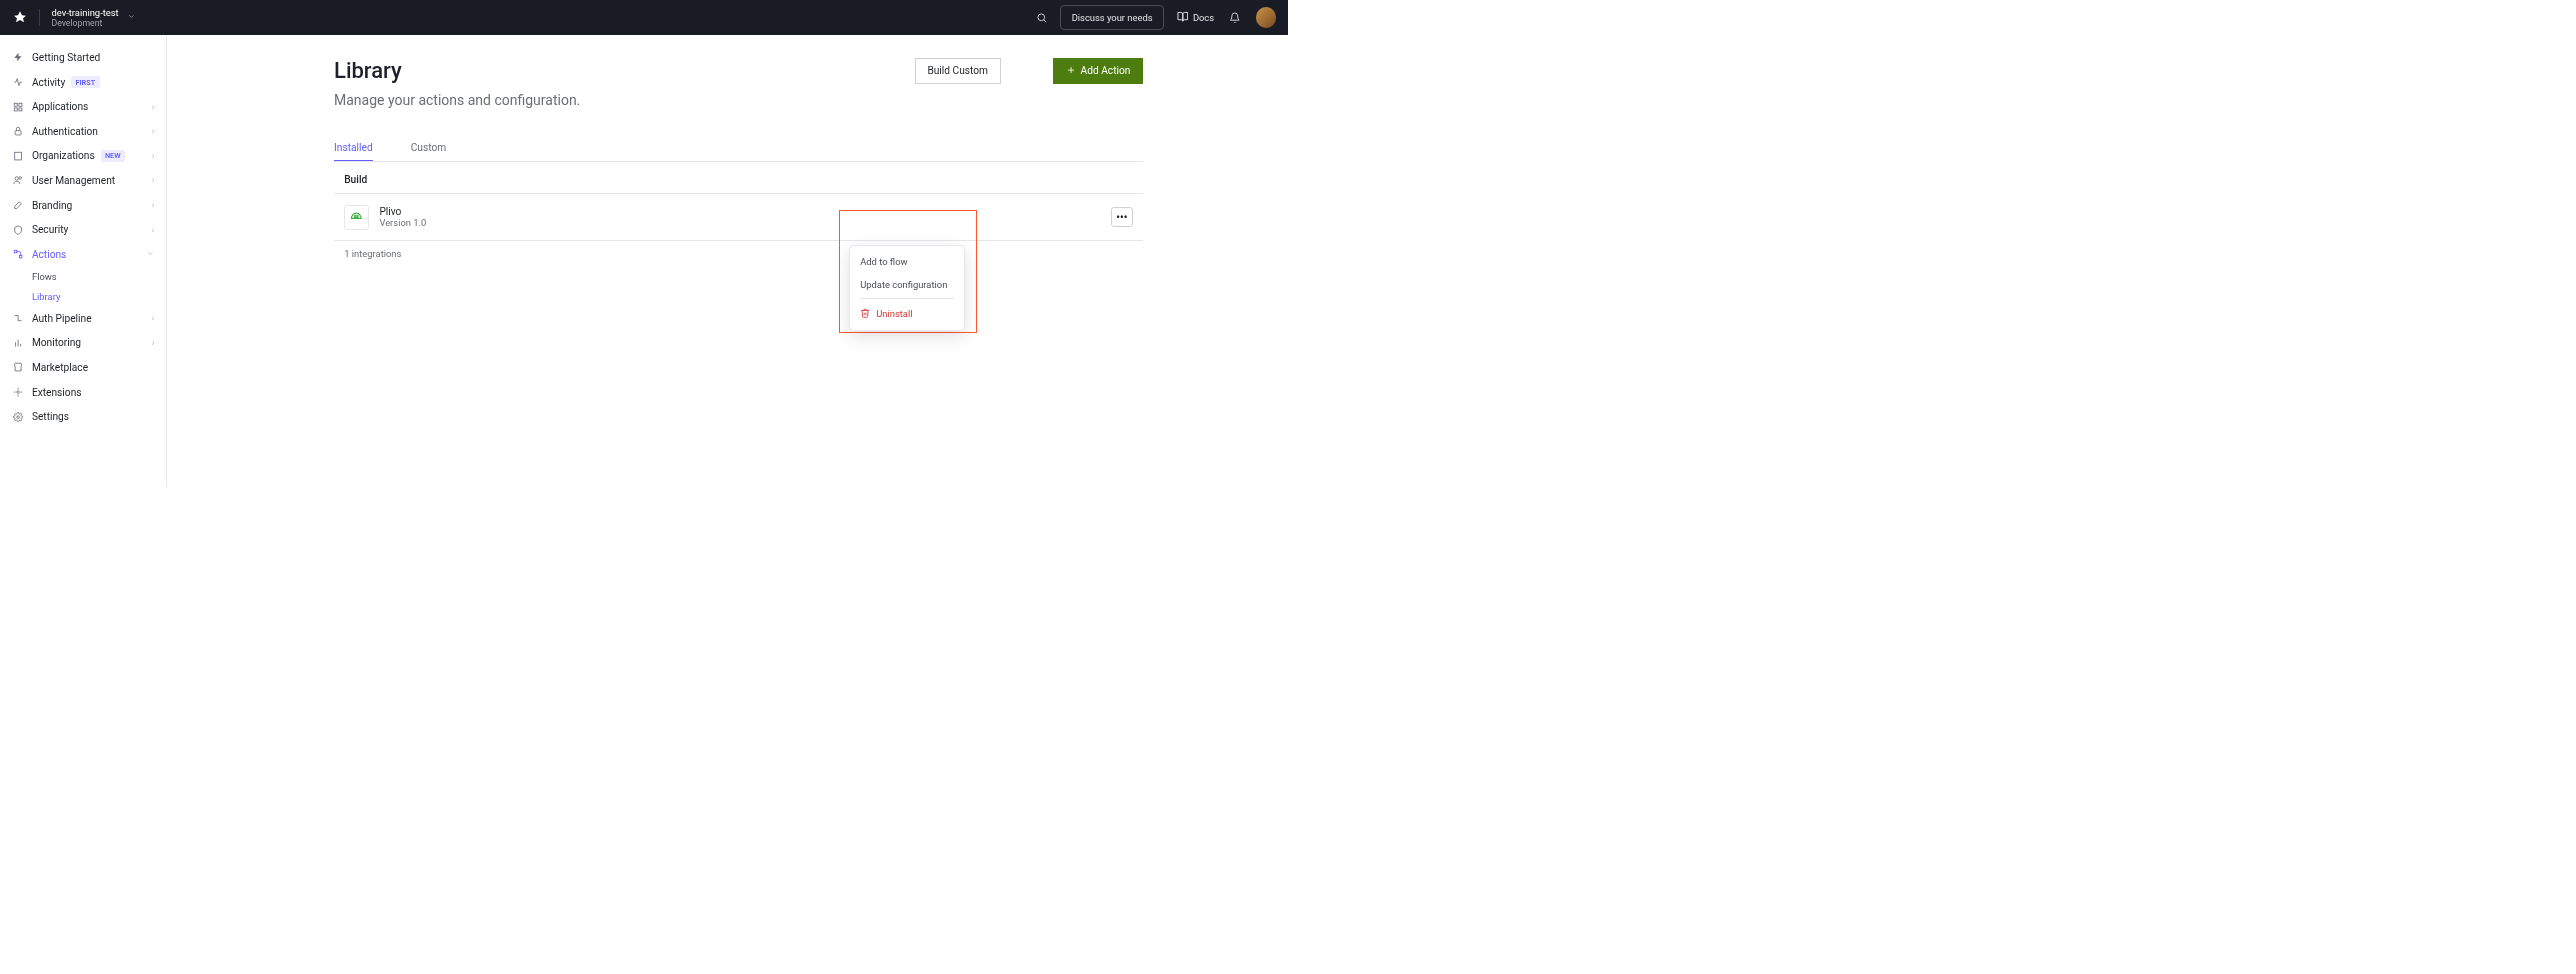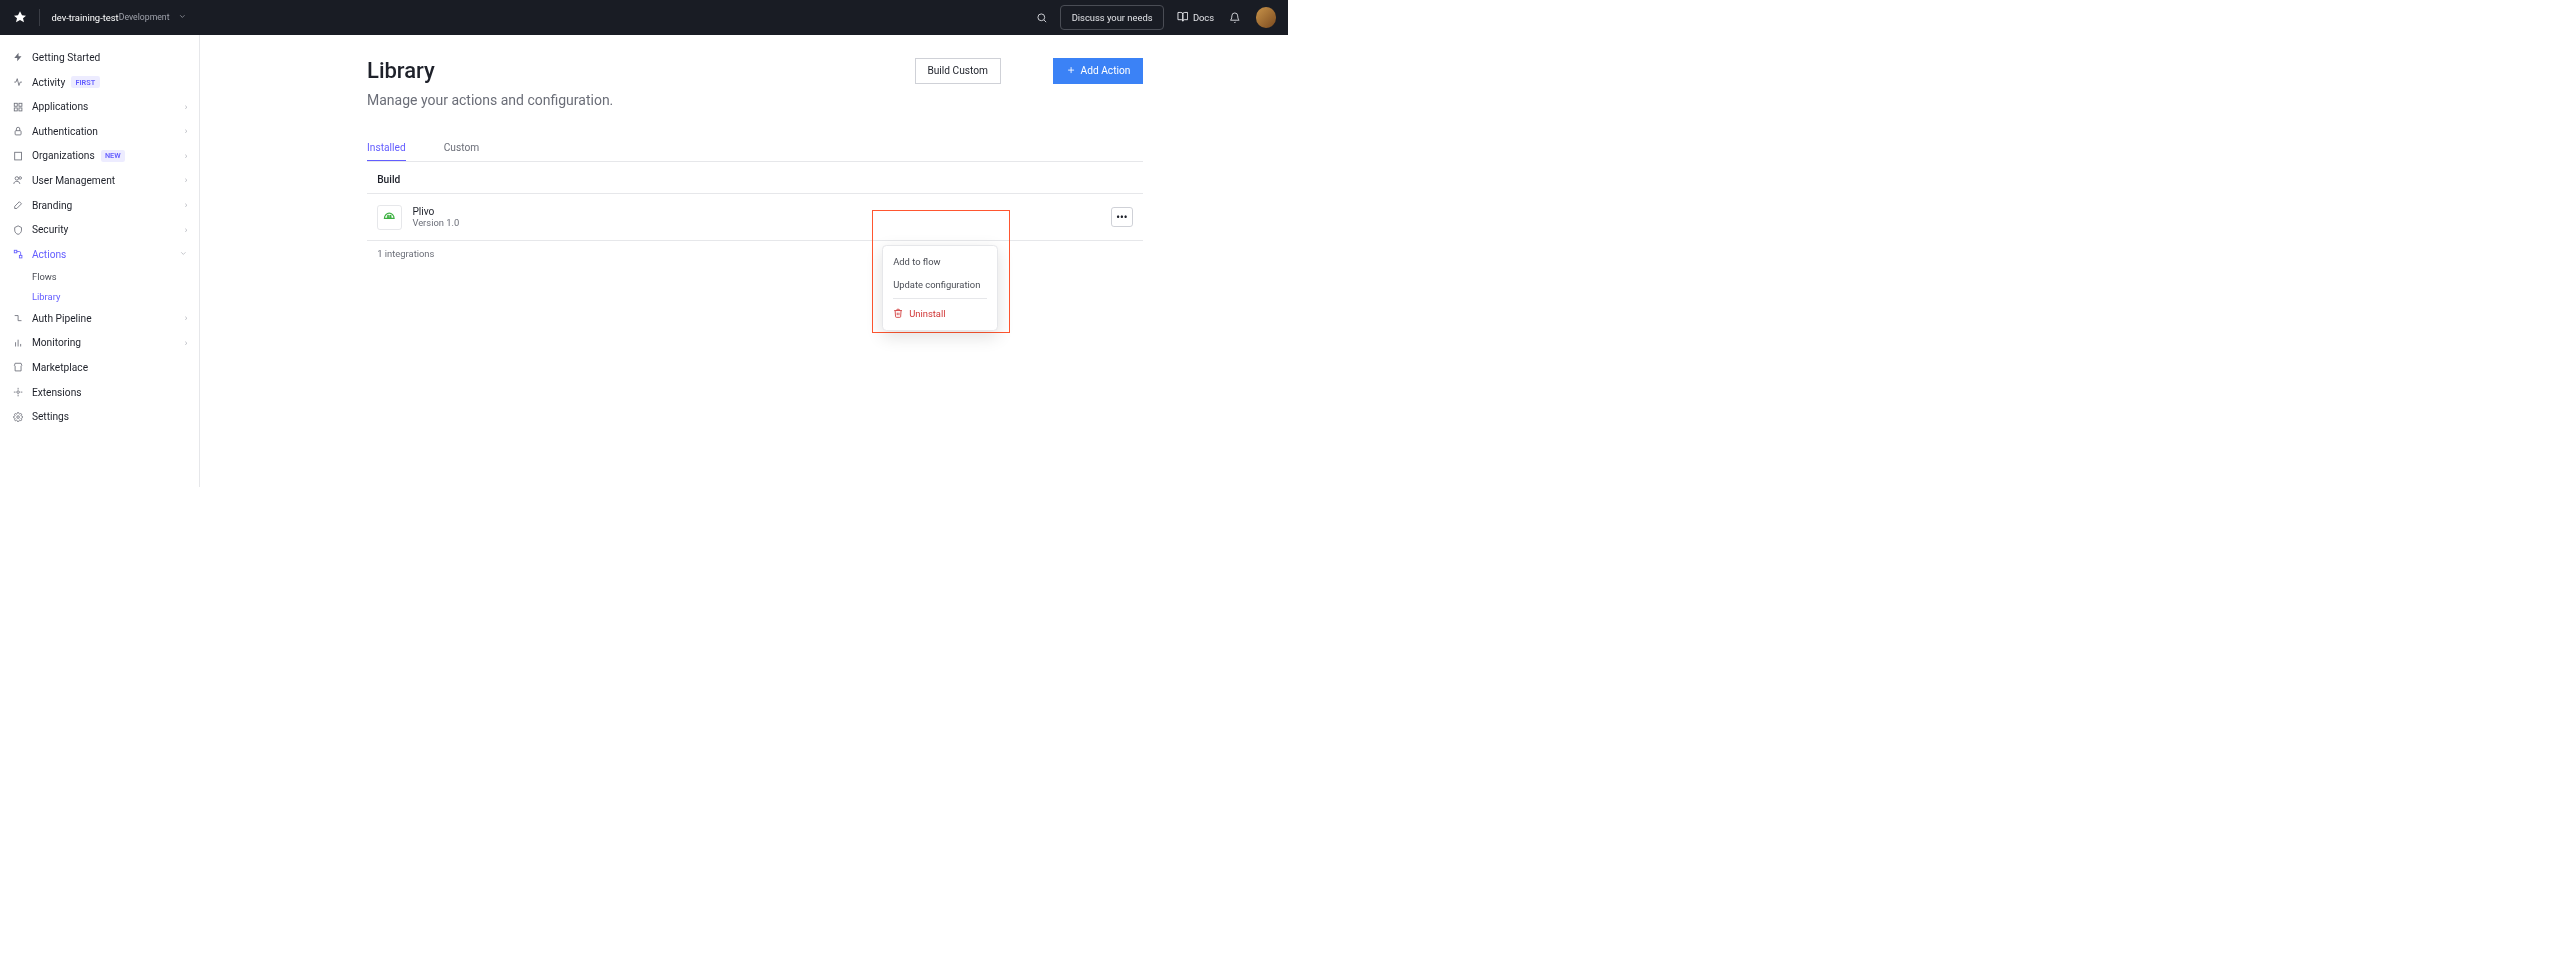--- a/index.html
+++ b/index.html
@@ -25,21 +25,21 @@
   .logo {
     width: 16px; height: 16px;
     display: flex; align-items: center; justify-content: center;
   }
   .divider-v {
     width: 0.7px; height: 17.4px; background: #3a3d45; margin: 0 11.6px;
   }
   .tenant {
     display: flex; align-items: center; cursor: pointer;
   }
-  .tenant-text { display: flex; line-height: 1.2; }
+  .tenant-text { display: flex; flex-direction: column; line-height: 1.2; }
   .tenant-name { color: #fff; font-size: 9.4px; }
   .tenant-env { color: #9fa2ab; font-size: 8.7px; }
   .tenant-caret { margin-left: 8.7px; color: #9fa2ab; }
   .topbar-spacer { flex: 1; }
   .topbar-icon-btn {
     width: 26px; height: 26px; display: flex; align-items: center; justify-content: center;
     color: #cfd1d7; cursor: pointer; border-radius: 2.9px;
   }
   .discuss-btn {
     border: 0.7px solid #4a4d55;
@@ -57,21 +57,21 @@
   }
   .avatar {
     width: 20.3px; height: 20.3px; border-radius: 50%;
     background: linear-gradient(135deg,#c9944a,#7b4a1f);
     margin-left: 8.7px;
   }
 
   
   .layout { display: flex; height: calc(100% - 35px); }
   .sidebar {
-    width: 200px;
+    width: 167px;
     border-right: 0.7px solid #e6e7ea;
     padding-top: 10.2px;
     overflow-y: auto;
   }
   .nav-item {
     display: flex; align-items: center;
     padding: 5.8px 11.6px;
     color: #1e212a;
     font-size: 10.2px;
     cursor: pointer;
@@ -113,21 +113,21 @@
   }
   .page-title { font-size: 22px; font-weight: 500; }
   .page-actions { display: flex; gap: 8.7px; }
   .btn {
     padding: 5.8px 11.6px; font-size: 10.2px; border-radius: 0;
     cursor: pointer; display: flex; align-items: center; gap: 4.4px;
     border: 0.7px solid transparent;
     margin-left: 44px;
   }
   .btn-secondary { background: #fff; border-color: #cfd1d7; color: #1e212a; }
-  .btn-primary { background: #3b82f6; color: #fff; }
+  .btn-primary { background: #4d7c0f; color: #fff; }
   .page-desc { color: #6b6e78; font-size: 14px; margin-bottom: 26px; }
 
   .tabs {
     display: flex; gap: 38px;
     border-bottom: 0.7px solid #e6e7ea;
     margin-bottom: 0;
   }
   .tab {
     padding: 7.3px 0; font-size: 10.2px; color: #6b6e78; cursor: pointer;
     border-bottom: 1.5px solid transparent;

